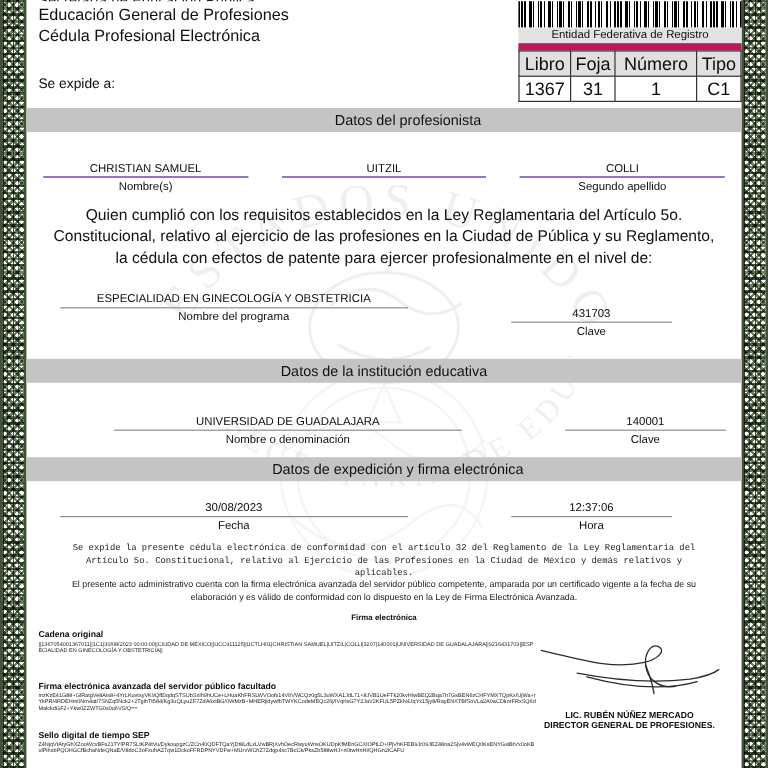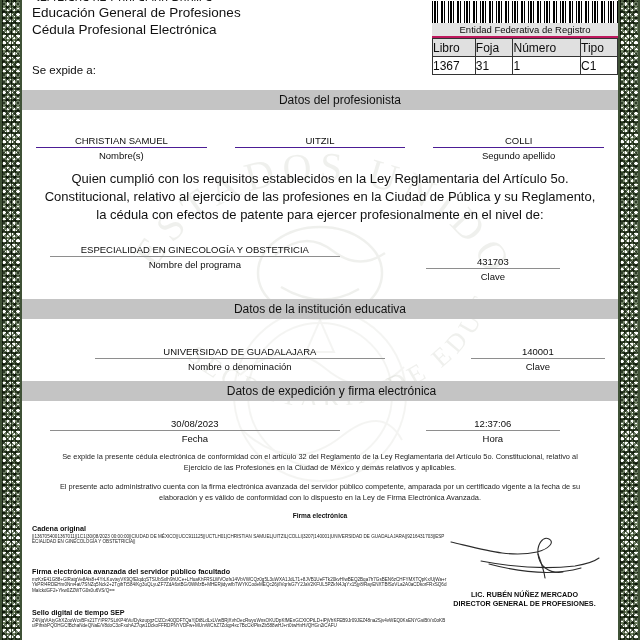--- a/index.html
+++ b/index.html
@@ -66,26 +66,26 @@
   .registry{ position:absolute; right:0px; top:1px; width:186px; }
   .barcode{
     height:22px; width:100%;
     background-image:repeating-linear-gradient(90deg,
       #000 0 1px, #fff 1px 2px, #000 2px 4px, #fff 4px 5px,
       #000 5px 6px, #fff 6px 9px, #000 9px 11px, #fff 11px 12px,
       #000 12px 13px, #fff 13px 16px);
   }
   .reg-label{
     font-size:9.5px; text-align:center; background:#e3e3e3;
-    padding:1px 0; border-bottom:2px solid #be185d;
+    padding:1px 0; border-bottom:6px solid #be185d;
   }
   .reg-state{ font-size:10.5px; font-weight:bold; text-align:center; padding:3px 0 4px; }
   table.reg{ width:100%; border-collapse:collapse; }
   table.reg td{
-    border:1px solid #333; font-size:12px; padding:1.5px 0;margin-left:27px;
+    border:1px solid #333; text-align:center; font-size:15px; padding:1.5px 0;margin-left:27px;
   }
   table.reg tr.head td{ background:#e0e0e0; }
 
   
   .se-expide{ position:absolute; left:10px; top:64px; font-size:11.5px; }
 
   .bar{
     background:#c4c4c4; color:#111;
     font-size:12px; text-align:center; padding:3px 0;
     width:100%; position:absolute; left:0;
@@ -249,21 +249,21 @@
     <div class="tc-a">
       <div class="val">30/08/2023</div>
       <div class="cap">Fecha</div>
     </div>
     <div class="tc-b">
       <div class="val">12:37:06</div>
       <div class="cap">Hora</div>
     </div>
   </div>
 
-  <div class="legal" style="top:452px;">Se expide la presente cédula electrónica de conformidad con el artículo 32 del Reglamento de la Ley Reglamentaria del Artículo 5o. Constitucional, relativo al Ejercicio de las Profesiones en la Ciudad de México y demás relativos y aplicables.</div>
+  <div class="legal" style="top:452px;font-family:Liberation Mono, monospace;">Se expide la presente cédula electrónica de conformidad con el artículo 32 del Reglamento de la Ley Reglamentaria del Artículo 5o. Constitucional, relativo al Ejercicio de las Profesiones en la Ciudad de México y demás relativos y aplicables.</div>
   <div class="legal" style="top:482px;">El presente acto administrativo cuenta con la firma electrónica avanzada del servidor público competente, amparada por un certificado vigente a la fecha de su elaboración y es válido de conformidad con lo dispuesto en la Ley de Firma Electrónica Avanzada.</div>
   <div class="firma-title" style="top:512px;">Firma electrónica</div>
 
   <div class="blob" style="top:524px;">
     <div class="blob-title">Cadena original</div>
     <div class="blob-text">||1367054001367011||1C1|30/08/2023 00:00:00||CIUDAD DE MÉXICO||UCC911125||UCTLH01|CHRISTIAN SAMUEL|UITZIL|COLLI|3207|140001|UNIVERSIDAD DE GUADALAJARA||9216431703||ESPECIALIDAD EN GINECOLOGÍA Y OBSTETRICIA||</div>
   </div>
 
   <div class="blob" style="top:567px;">
     <div class="blob-title">Firma electrónica avanzada del servidor público facultado</div>

